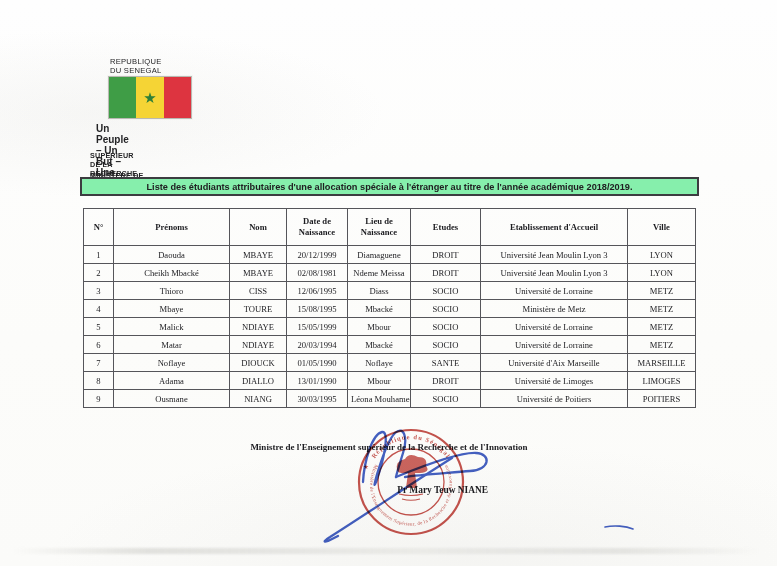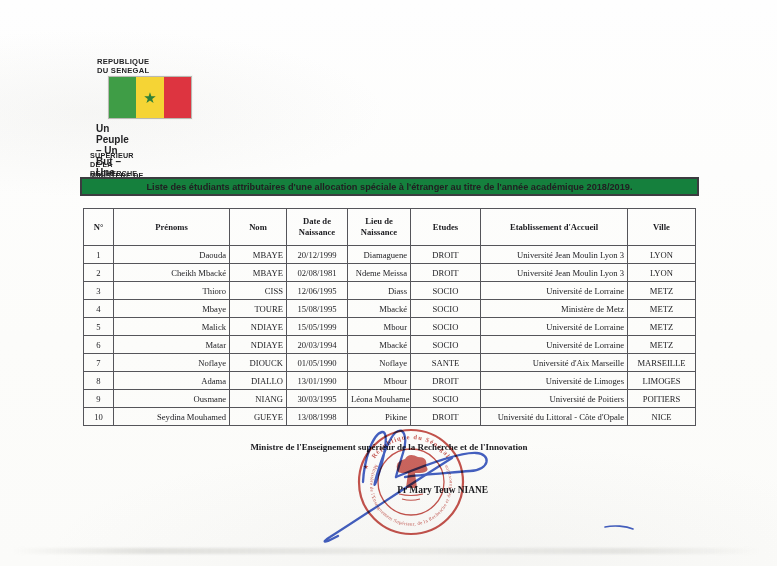--- a/index.html
+++ b/index.html
@@ -17,56 +17,56 @@
       linear-gradient(180deg,#fefefe 0%, #fcfcfa 60%, #fbfbf9 100%);
   }
   .scan-streak{
     position:absolute;left:12px;top:548px;width:748px;height:6px;
     background:linear-gradient(90deg, rgba(200,200,194,0) 0%, rgba(186,186,180,0.38) 18%, rgba(198,198,192,0.22) 55%, rgba(186,186,180,0.30) 82%, rgba(200,200,194,0) 100%);
     filter:blur(1px);
   }
 
   
   .letterhead{position:absolute;left:0;top:0;}
-  .country{position:absolute;left:97px;top:57px;font-size:7.6px;font-weight:bold;letter-spacing:.25px;color:#242426;}
+  .country{position:absolute;left:110px;top:57px;font-size:7.6px;font-weight:normal;letter-spacing:.25px;color:#242426;}
   .flag{
     position:absolute;left:108px;top:76px;width:82px;height:41px;
     display:flex;border:1px solid #b9b9b2;box-shadow:0 0 0 1px rgba(240,240,236,.6);
   }
   .flag .band{flex:1;position:relative;}
   .flag .star{
     position:absolute;left:50%;top:50%;transform:translate(-50%,-54%);
     font-size:15px;line-height:1;
   }
   .motto{position:absolute;left:96px;top:123px;font-size:10px;font-weight:bold;color:#242426;}
   .ministry-1{position:absolute;left:90px;top:138px;font-size:7.2px;font-weight:bold;letter-spacing:.2px;color:#242426;margin-top:33px;}
   .ministry-2{position:absolute;left:90px;top:151px;font-size:7.2px;font-weight:bold;letter-spacing:.2px;color:#242426;}
 
   
   .title-box{
     position:absolute;left:80px;top:177px;width:615px;height:15px;
-    border:2px solid #3c3c40;background:#15803d;
+    border:2px solid #3c3c40;background:#86efac;
     display:flex;align-items:center;justify-content:center;
   }
   .title-box span{font-size:9.2px;font-weight:bold;color:#202022;white-space:nowrap;}
 
   
   table.doc-table{
     position:absolute;left:83px;top:208px;width:612px;
     border-collapse:collapse;table-layout:fixed;
     font-family:"Liberation Serif", serif;color:#1c1c20;
   }
   .doc-table th,.doc-table td{border:1px solid #55555a;overflow:hidden;white-space:nowrap;}
   .doc-table thead th{
     height:36px;font-size:8.6px;font-weight:bold;text-align:center;
     padding:0 2px;white-space:normal;line-height:1.25;
   }
   .doc-table tbody td{height:17px;font-size:8.6px;padding:0 3px;}
   .doc-table td.ta-c{text-align:center;padding:0 1px;}
-  .doc-table td.ta-l{text-align:right;}
+  .doc-table td.ta-l{text-align:center;}
 
   
   .minister-title{
     position:absolute;left:83px;top:442px;width:612px;text-align:center;
     font-family:"Liberation Serif", serif;font-weight:bold;font-size:9px;color:#1c1c20;
   }
   .minister-name{
     position:absolute;left:288px;top:485px;width:200px;text-align:right;
     font-family:"Liberation Serif", serif;font-weight:bold;font-size:9.4px;color:#1c1c20;
     z-index:4;
@@ -207,30 +207,20 @@
       <tr>
         <td class="ta-c">9</td>
         <td class="ta-l">Ousmane</td>
         <td class="ta-l">NIANG</td>
         <td class="ta-c">30/03/1995</td>
         <td class="ta-l">Léona Mouhamed</td>
         <td class="ta-c">SOCIO</td>
         <td class="ta-l">Université de Poitiers</td>
         <td class="ta-c">POITIERS</td>
       </tr>
-      <tr>
-        <td class="ta-c">10</td>
-        <td class="ta-l">Seydina Mouhamed</td>
-        <td class="ta-l">GUEYE</td>
-        <td class="ta-c">13/08/1998</td>
-        <td class="ta-l">Pikine</td>
-        <td class="ta-c">DROIT</td>
-        <td class="ta-l">Université du Littoral - Côte d'Opale</td>
-        <td class="ta-c">NICE</td>
-      </tr>
     </tbody>
 </table>
 
 <div class="minister-title">Ministre de l'Enseignement supérieur de la Recherche et de l'Innovation</div>
 
 <svg class="stamp" viewBox="0 0 118 114">
   <defs>
     <path id="arcTop" d="M 16 57 A 43 43 0 0 1 102 57"></path>
     <path id="arcBottom" d="M 23 40 A 41 41 0 1 0 95 40"></path>
   </defs>

